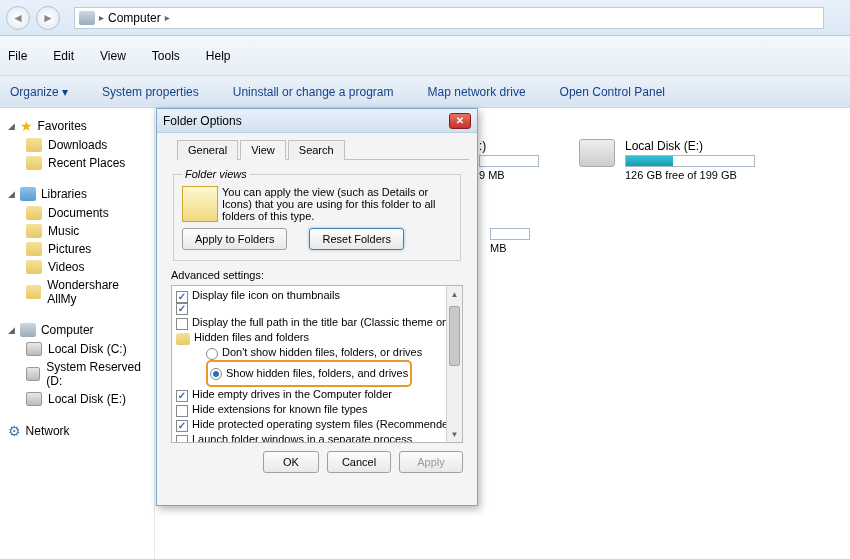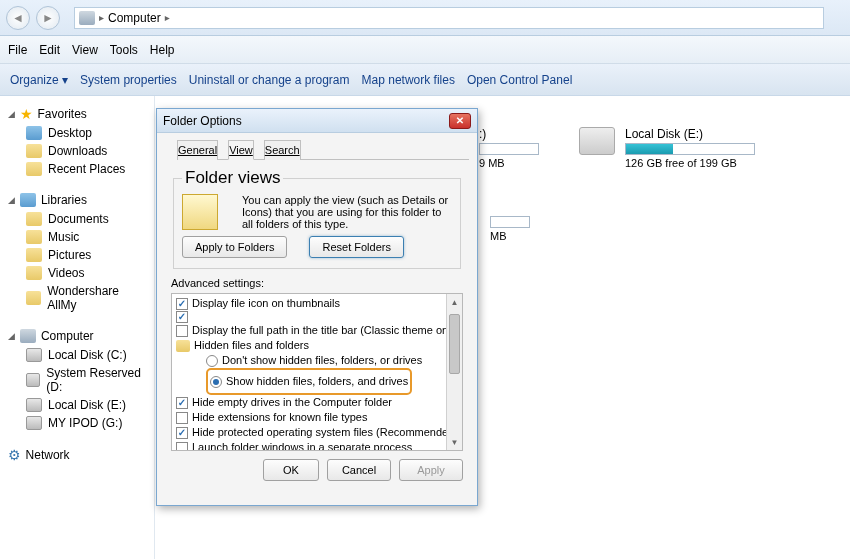--- a/index.html
+++ b/index.html
@@ -3,24 +3,24 @@
 <meta charset="utf-8">
 <style>
   * { box-sizing: border-box; font-family: "Segoe UI", Tahoma, sans-serif; }
   body { margin: 0; width: 850px; height: 559px; background: #fff; overflow: hidden; font-size: 12px; color: #000; }
   
   .topbar { height: 36px; background: linear-gradient(#e8f1fb, #dce8f5); border-bottom: 1px solid #b8cde0; display: flex; align-items: center; padding: 0 6px; gap: 6px; }
   .navbtn { width: 24px; height: 24px; border: 1px solid #b0c4d8; border-radius: 50%; background: radial-gradient(#fff, #e0e8f0); display: flex; align-items: center; justify-content: center; font-size: 12px; color: #888; }
   .addrbar { flex: 1; height: 22px; background: #fff; border: 1px solid #b8cde0; display: flex; align-items: center; padding: 0 4px; gap: 4px; margin-left: 8px; margin-right: 20px; }
   .addrbar .sep { color: #666; font-size: 10px; }
   
-  .menubar { height: 28px; background: linear-gradient(#f4f8fc, #e6eef6); border-bottom: 1px solid #d0dce8; display: flex; align-items: center; padding: 0 8px; gap: 12px; font-size: 12px; }
+  .menubar { height: 40px; background: linear-gradient(#f4f8fc, #e6eef6); border-bottom: 1px solid #d0dce8; display: flex; align-items: center; padding: 0 8px; gap: 26px; font-size: 12px; }
   .menubar span { cursor: default; }
   
-  .toolbar { height: 32px; background: linear-gradient(#eaf1fa, #d8e4f0); border-bottom: 1px solid #c8d8e8; display: flex; align-items: center; padding: 0 10px; gap: 12px; font-size: 12px; color: #15428b; }
+  .toolbar { height: 32px; background: linear-gradient(#eaf1fa, #d8e4f0); border-bottom: 1px solid #c8d8e8; display: flex; align-items: center; padding: 0 10px; gap: 34px; font-size: 12px; color: #15428b; }
   
   .main { display: flex; height: calc(559px - 36px - 24px - 32px); }
   .sidebar { width: 155px; border-right: 1px solid #e0e8f0; padding: 8px 4px; font-size: 12px; }
   .side-section { margin-bottom: 12px; }
   .side-head { display: flex; align-items: center; gap: 5px; padding: 3px 4px; }
   .side-item { display: flex; align-items: center; gap: 6px; padding: 2px 4px 2px 22px; }
   .ico { width: 16px; height: 14px; display: inline-block; }
   .ico-star { color: #f7b500; font-size: 14px; line-height: 14px; }
   .ico-folder { background: linear-gradient(#f7e199, #e8c968); border-radius: 2px; }
   .ico-lib { background: linear-gradient(#8ec3e8, #5a9cd0); border-radius: 2px; }
@@ -34,36 +34,36 @@
   .drive-cell { display: flex; gap: 10px; align-items: flex-start; }
   .drive-img { width: 36px; height: 28px; background: linear-gradient(#eee, #ccc); border: 1px solid #aaa; border-radius: 3px; }
   .drive-info { font-size: 11px; }
   .drive-bar { width: 130px; height: 12px; border: 1px solid #a8b8c8; background: #fff; margin: 2px 0; position: relative; }
   .drive-bar-fill { height: 100%; background: linear-gradient(#35c2d6, #1a9bb0); }
   
   .dialog { position: absolute; left: 156px; top: 108px; width: 322px; height: 398px; background: #f4f4f4; border: 1px solid #7aa7d0; box-shadow: 2px 3px 8px rgba(0,0,0,0.3); font-size: 11px; }
   .dlg-title { height: 24px; background: linear-gradient(#eaf2fb, #d0e0f0); border-bottom: 1px solid #b8cde0; display: flex; align-items: center; padding: 0 6px; justify-content: space-between; font-size: 12px; gap: 13px; }
   .dlg-close { width: 22px; height: 16px; background: linear-gradient(#e67360, #c9302c); border: 1px solid #8b1a1a; border-radius: 3px; color: #fff; display: flex; align-items: center; justify-content: center; font-size: 10px; font-weight: bold; }
   .dlg-tabs { display: flex; margin: 6px 8px 0 20px; border-bottom: 1px solid #c0c0c0; font-size: 11px; }
-  .dlg-tab { padding: 3px 0; border: 1px solid #c0c0c0; border-bottom: none; margin-right: 10px; background: #f0f0f0; position: relative; top: 1px; text-decoration: underline; }
+  .dlg-tab { padding: 3px 10px; border: 1px solid #c0c0c0; border-bottom: none; margin-right: 2px; background: #f0f0f0; position: relative; top: 1px; }
   .dlg-tab.active { background: #f4f4f4; border-bottom: 1px solid #f4f4f4; }
   .dlg-body { padding: 8px 14px 0 14px; }
   .fieldset { border: 1px solid #d0d0d0; padding: 6px 8px 10px 8px; margin-bottom: 8px; }
-  .fieldset-legend { font-size: 17px; padding: 0 3px; }
-  .fv-row { display: flex; gap: 24px; align-items: flex-start; }
+  .fieldset-legend { font-size: 11px; padding: 0 3px; font-style: italic; }
+  .fv-row { display: flex; gap: 4px; align-items: flex-start; }
   .fv-icon { width: 36px; height: 36px; background: linear-gradient(#fff8d0, #f0d880); border: 1px solid #cca830; }
   .fv-text { font-size: 11px; flex: 1; }
   .fv-btns { display: flex; gap: 22px; margin-top: 6px; justify-content: flex-start; }
   .btn { height: 22px; padding: 0 12px; background: linear-gradient(#fdfdfd, #e8e8e8); border: 1px solid #a0a0a0; border-radius: 3px; font-size: 11px; display: inline-flex; align-items: center; justify-content: center; cursor: default; }
   .btn.primary { border: 1px solid #3c7fb1; box-shadow: 0 0 3px rgba(60,127,177,0.5); }
   .btn.disabled { color: #999; }
   .adv-label { font-size: 11px; margin: 4px 0; }
   .adv-list { height: 158px; border: 1px solid #b8b8b8; background: #fff; overflow: hidden; position: relative; }
   .adv-inner { padding: 2px 4px; font-size: 11px; line-height: 15px; }
-  .adv-item { display: flex; align-items: center; gap: 4px; white-space: nowrap; }
+  .adv-item { display: flex; align-items: flex-end; gap: 4px; white-space: nowrap; }
   .adv-item.sub2 { padding-left: 30px; }
   .cb, .rb { width: 12px; height: 12px; border: 1px solid #888; display: inline-flex; align-items: center; justify-content: center; font-size: 9px; color: #2a6db1; flex-shrink: 0; }
   .rb { border-radius: 50%; }
   .rb.on::after { content: ""; width: 6px; height: 6px; background: #2a6db1; border-radius: 50%; }
   .cb.on { background: #fff; }
   .cb.on::after { content: "✓"; font-size: 10px; color: #2a6db1; font-weight: bold; line-height: 10px; }
   .hl { border: 2px solid #e8992a; border-radius: 5px; padding: 4px 2px; display: inline-flex; align-items: center; gap: 4px; }
   .scroll { position: absolute; right: 0; top: 0; bottom: 0; width: 16px; background: #f0f0f0; border-left: 1px solid #d0d0d0; }
   .scroll .thumb { position: absolute; left: 2px; right: 2px; top: 20px; height: 60px; background: #c8c8c8; border: 1px solid #a8a8a8; border-radius: 2px; }
   .scroll .arr { position: absolute; left: 0; right: 0; height: 16px; display: flex; align-items: center; justify-content: center; font-size: 8px; color: #666; }
@@ -90,38 +90,34 @@
   <span>Edit</span>
   <span>View</span>
   <span>Tools</span>
   <span>Help</span>
 </div>
 
 <div class="toolbar">
   <span>Organize ▾</span>
   <span>System properties</span>
   <span>Uninstall or change a program</span>
-  <span>Map network files</span>
+  <span>Map network drive</span>
   <span>Open Control Panel</span>
 </div>
 
 <div class="main">
 
   <div class="sidebar">
     <div class="side-section">
       <div class="side-head">
         <span class="tri">◢</span>
         <span class="ico-star">★</span>
         <span>Favorites</span>
       </div>
       <div class="side-item">
-          <span class="ico ico-lib"></span>
-          <span>Desktop</span>
-        </div>
-      <div class="side-item">
           <span class="ico ico-folder"></span>
           <span>Downloads</span>
         </div>
       <div class="side-item">
           <span class="ico ico-folder"></span>
           <span>Recent Places</span>
         </div>
     </div>
     <div class="side-section">
       <div class="side-head">
@@ -160,24 +156,20 @@
           <span class="ico ico-drive"></span>
           <span>Local Disk (C:)</span>
         </div>
       <div class="side-item">
           <span class="ico ico-drive"></span>
           <span>System Reserved (D:</span>
         </div>
       <div class="side-item">
           <span class="ico ico-drive"></span>
           <span>Local Disk (E:)</span>
-        </div>
-      <div class="side-item">
-          <span class="ico ico-drive"></span>
-          <span>MY IPOD (G:)</span>
         </div>
     </div>
     <div class="side-section">
       <div class="side-head">
         <span class="ico-net">⚙</span>
         <span>Network</span>
       </div>
     </div>
   </div>
 

